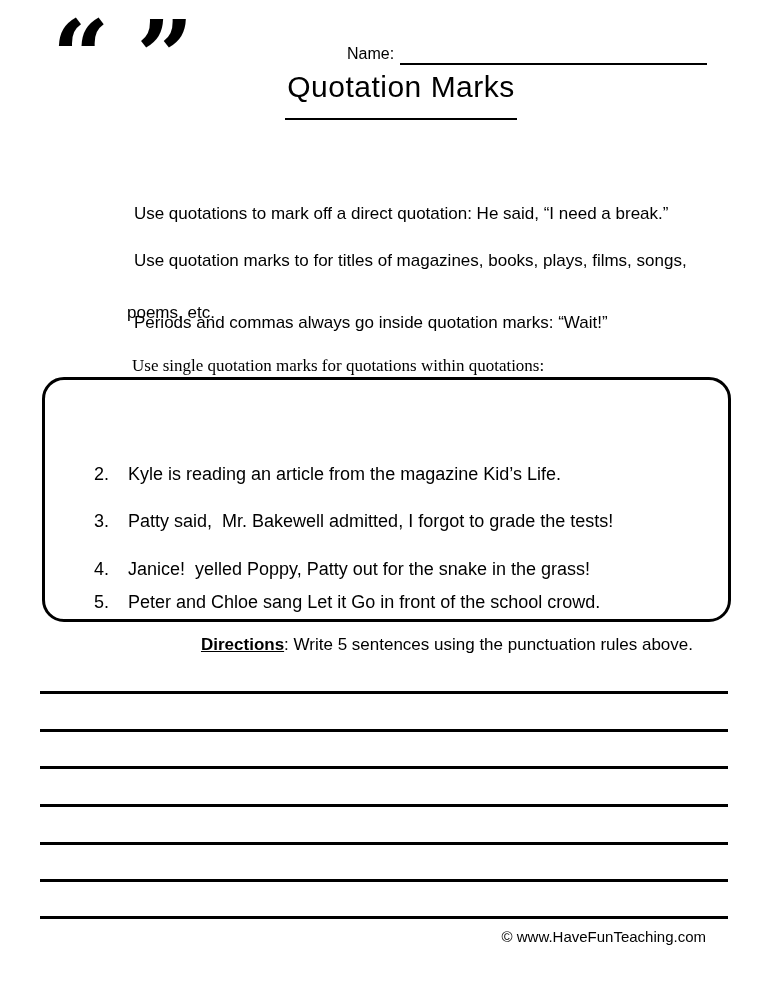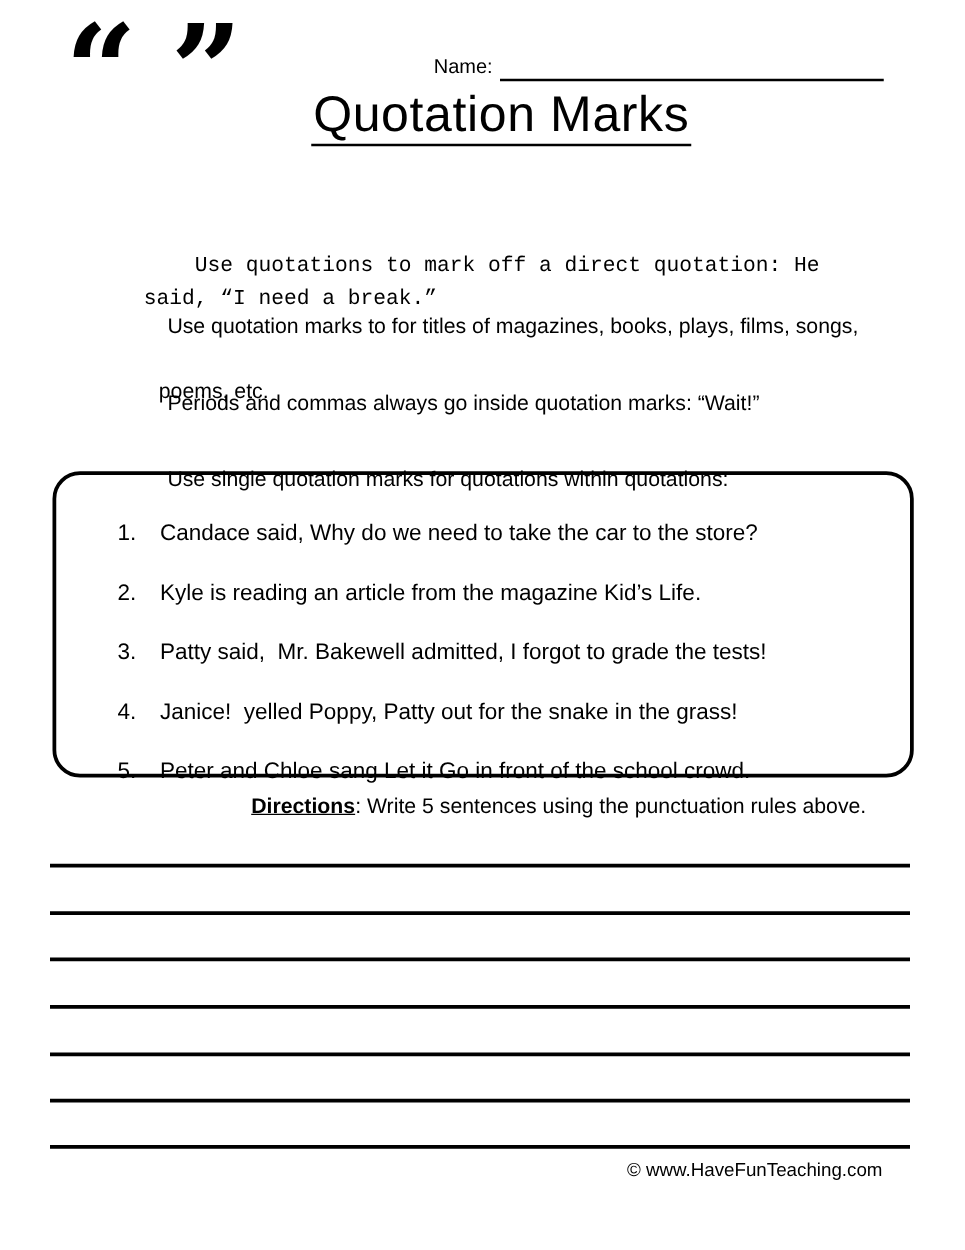--- a/index.html
+++ b/index.html
@@ -44,24 +44,24 @@
   }
   .title-wrap {
     position: absolute;
     left: 30px;
     top: 70px;
     width: 742px;
     text-align: center;
   }
   .title {
     display: inline-block;
-    font-size: 40px;
+    font-size: 30px;
     letter-spacing: 0.5px;
     border-bottom: 2px solid #000;
-    padding: 0 2px 0 2px;
+    padding: 0 2px 14px 2px;
   }
   
   .directions {
     position: absolute;
     left: 65px;
     width: 628px;
     font-size: 17px;
     line-height: 26px;
   }
   .dir-label {
@@ -76,24 +76,24 @@
     left: 115px;
     width: 600px;
     font-size: 17px;
     line-height: 26px;
     white-space: pre-wrap;
   }
   .rule .cont {
     display: block;
     margin-left: 12px;
   }
-  #rule-0 { top: 175px; font-family: Liberation Mono, monospace; }
+  #rule-0 { top: 175px; }
   #rule-1 { top: 222px; }
   #rule-2 { top: 284px; }
-  #rule-3 { top: 345px; }
+  #rule-3 { top: 327px; font-family: Liberation Serif, serif; }
   
   .sentence-box {
     position: absolute;
     left: 42px;
     top: 377px;
     width: 689px;
     height: 245px;
     border: 3px solid #000;
     border-radius: 22px;
     box-sizing: border-box;
@@ -107,21 +107,21 @@
     white-space: pre-wrap;
   }
   .sentence .num {
     display: inline-block;
     width: 34px;
   }
   #sentence-0 { top: 13px; }
   #sentence-1 { top: 61px; }
   #sentence-2 { top: 108px; }
   #sentence-3 { top: 156px; }
-  #sentence-4 { top: 203px; }
+  #sentence-4 { top: 189px; }
   
   .wline {
     position: absolute;
     left: 40px;
     width: 688px;
     height: 3px;
     background: #000;
   }
   #wline-0 { top: 691px; }
   #wline-1 { top: 729px; }
@@ -161,23 +161,20 @@
   </div>
   <div class="rule" id="rule-1">
     <span>Use quotation marks to for titles of magazines, books, plays, films, songs,</span>
     <span class="cont">poems, etc.</span>
   </div>
   <div class="rule" id="rule-3">
     <span>Use single quotation marks for quotations within quotations:</span>
   </div>
 
   <div class="sentence-box">
-    <div class="sentence" id="sentence-0">
-      <span class="num">1.</span><span>Candace said, Why do we need to take the car to the store?</span>
-    </div>
     <div class="sentence" id="sentence-1">
       <span class="num">2.</span><span>Kyle is reading an article from the magazine Kid’s Life.</span>
     </div>
     <div class="sentence" id="sentence-2">
       <span class="num">3.</span><span>Patty said,  Mr. Bakewell admitted, I forgot to grade the tests!</span>
     </div>
     <div class="sentence" id="sentence-3">
       <span class="num">4.</span><span>Janice!  yelled Poppy, Patty out for the snake in the grass!</span>
     </div>
     <div class="sentence" id="sentence-4">

